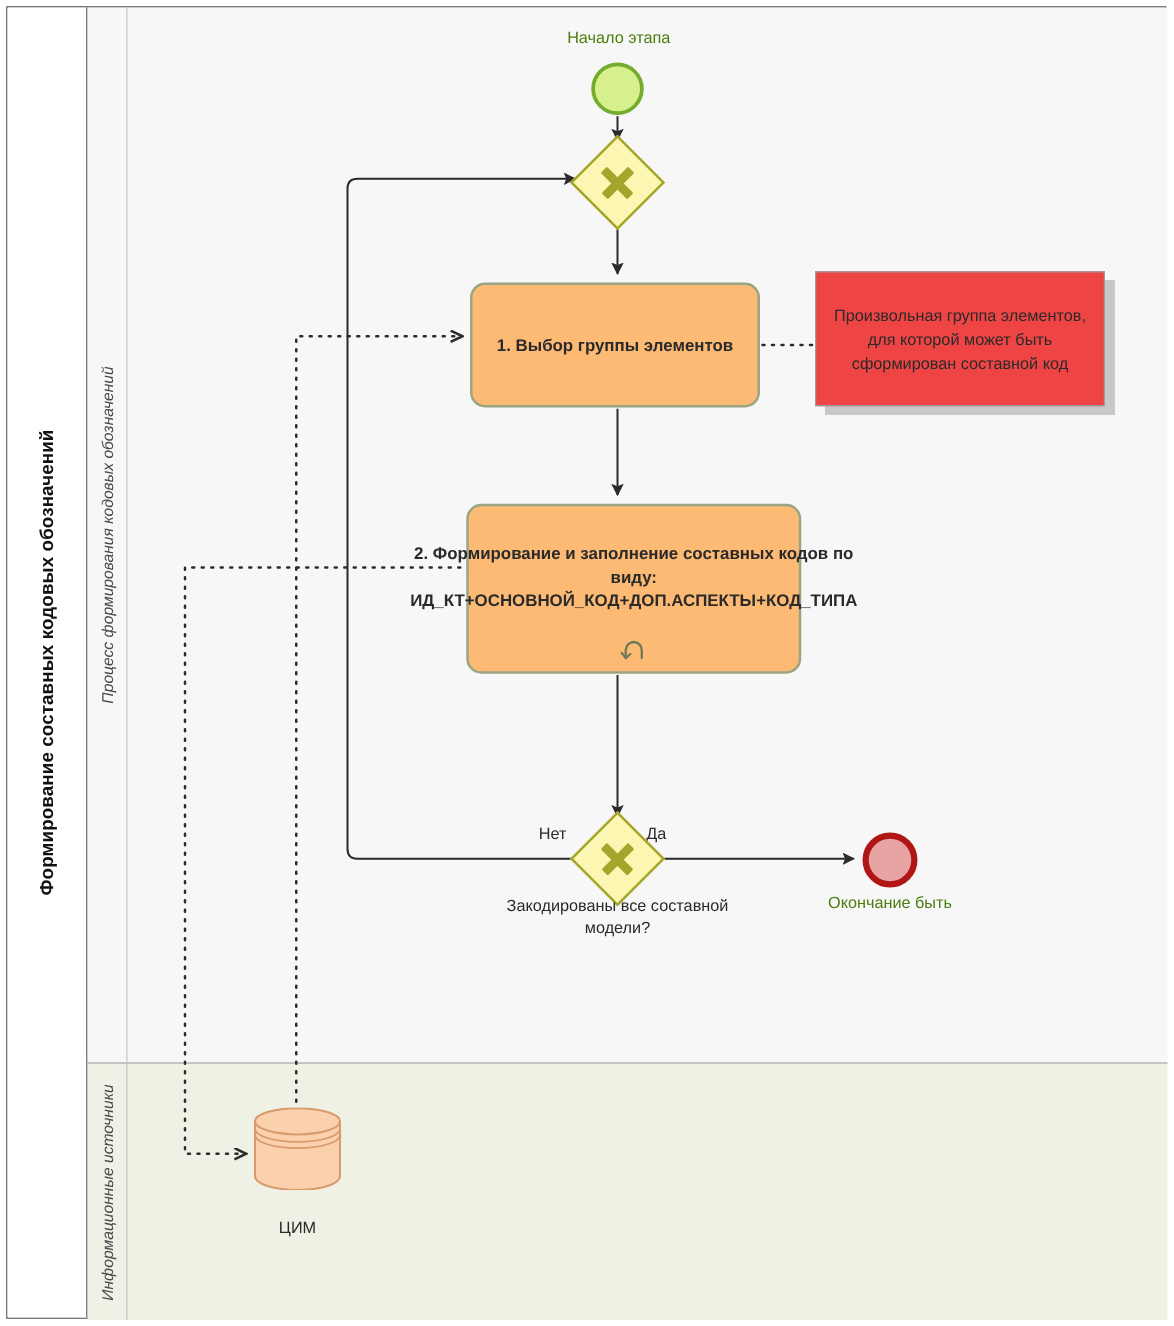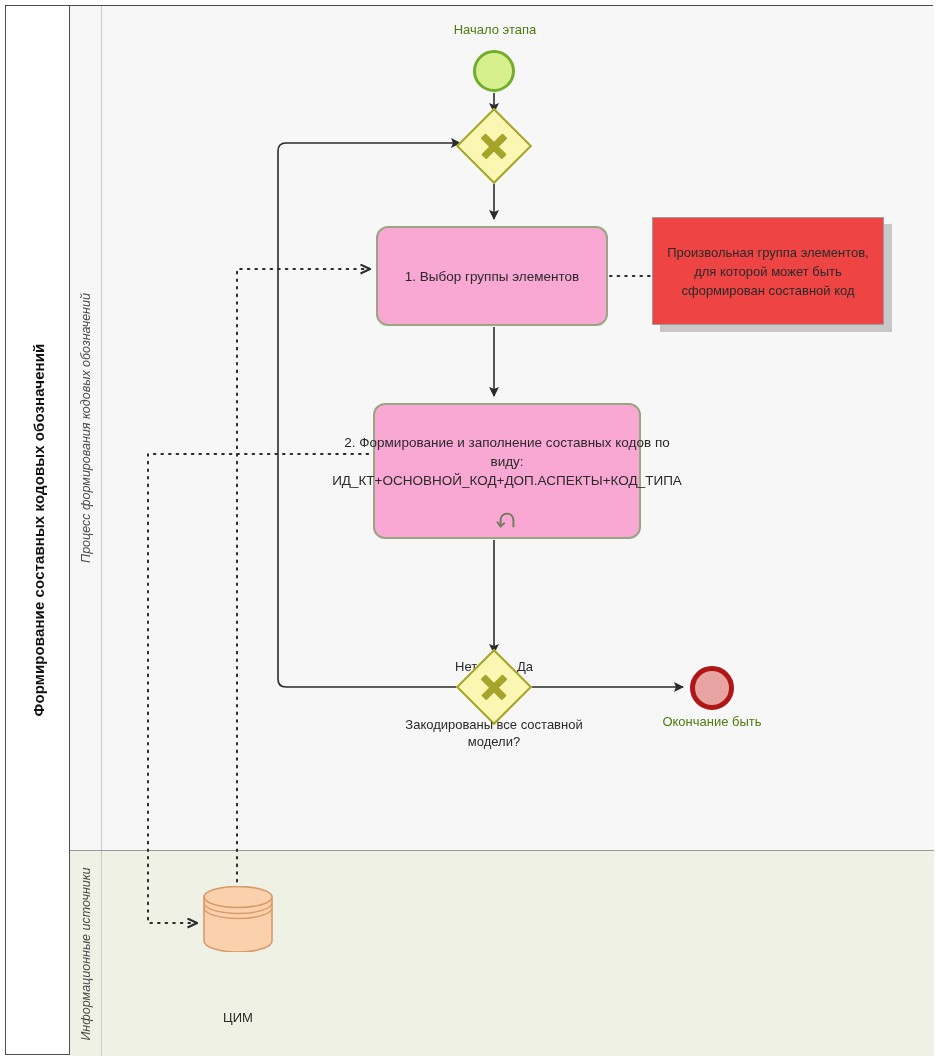--- a/index.html
+++ b/index.html
@@ -164,34 +164,35 @@
     font-size: 13px;
     line-height: 17px;
     color: #2a2a2a;
   }
   .branch-label {
     position: absolute;
     font-size: 13px;
     color: #2a2a2a;
     white-space: nowrap;
   }
-  .branch-no  { left: 455px; top: 659px; }
+  .branch-no  { left: 431px; top: 659px; }
   .branch-yes { left: 517px; top: 659px; }
 
   
   .task {
-    background: #f9a8d4;
+    background: #fdba74;
     border: 2px solid #9aa583;
     border-radius: 12px;
     display: flex;
     align-items: center;
     justify-content: center;
     text-align: center;
     color: #2a2a2a;
     padding: 6px 10px;
+    font-weight: bold;
   }
   .task-1 {
     left: 376px; top: 226px;
     width: 232px; height: 100px;
     font-size: 13.5px;
   }
   .task-2 {
     left: 373px; top: 403px;
     width: 268px; height: 136px;
     font-size: 13.5px;
@@ -234,21 +235,20 @@
     left: 203px; top: 886px;
     width: 70px; height: 66px;
   }
   .ds-label {
     position: absolute;
     left: 178px; top: 974px;
     width: 120px;
     text-align: center;
     font-size: 13px;
     color: #2a2a2a;
-    margin-top: 36px;
   }
 </style>
 </head>
 <body>
 
 <div id="canvas">
 
   <div class="pool">
 
     <div class="pool-header">

